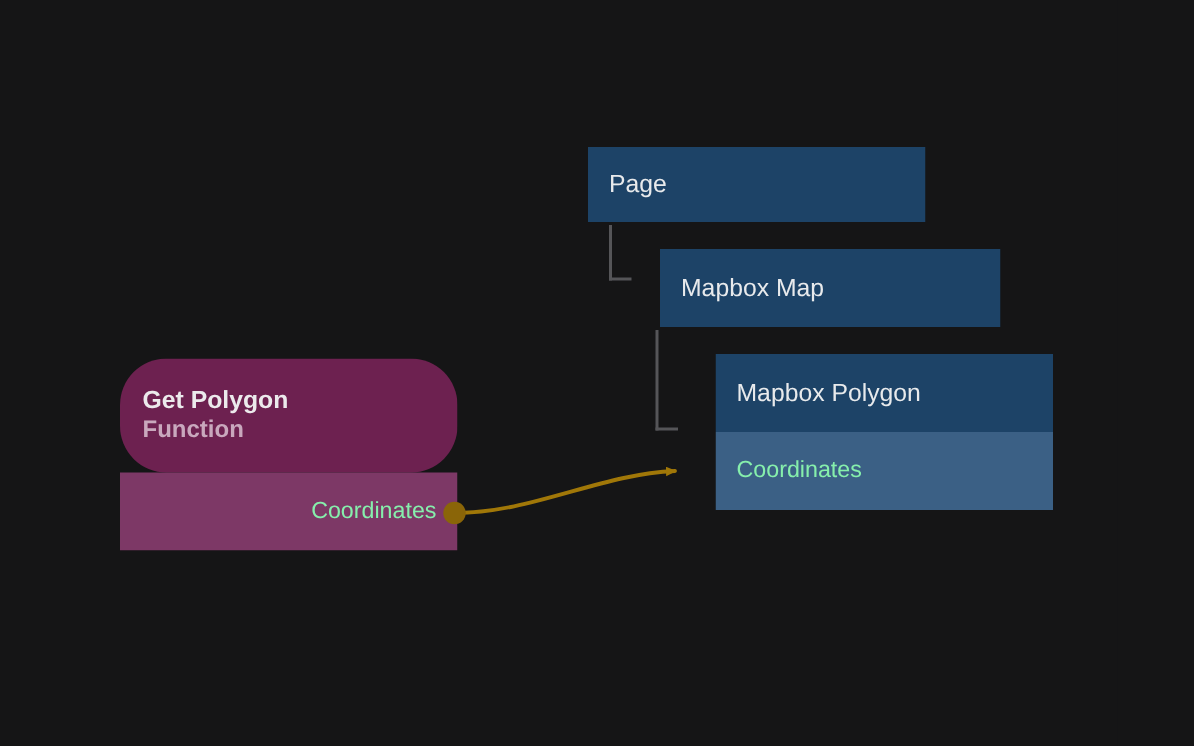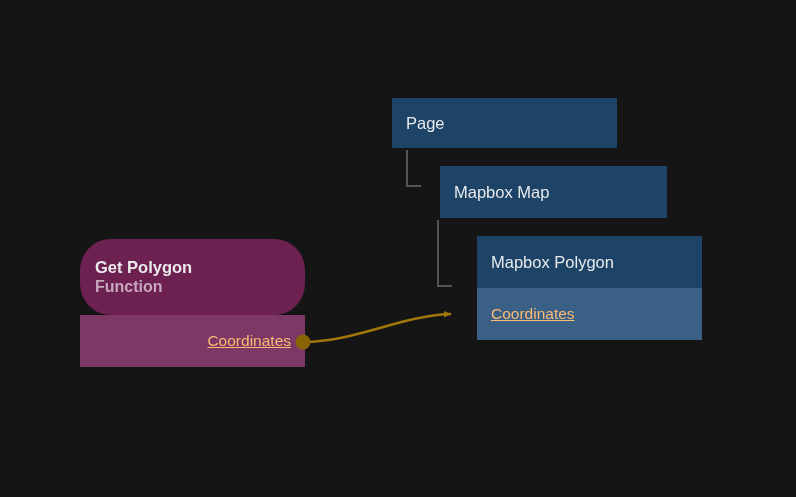--- a/index.html
+++ b/index.html
@@ -42,23 +42,22 @@
     line-height: 1.25;
     white-space: nowrap;
     font-weight: bold;
   }
   .node-row {
     box-sizing: border-box;
     width: 100%;
     display: flex;
     align-items: center;
     font-size: 15.5px;
-    color: #fdba74;
+    color: #86efac;
     white-space: nowrap;
-    text-decoration: underline;
   }
 
   
   .node.blue .node-header {
     background: #1d4367;
   }
   .node.blue .node-row {
     background: #3b6085;
   }
 

